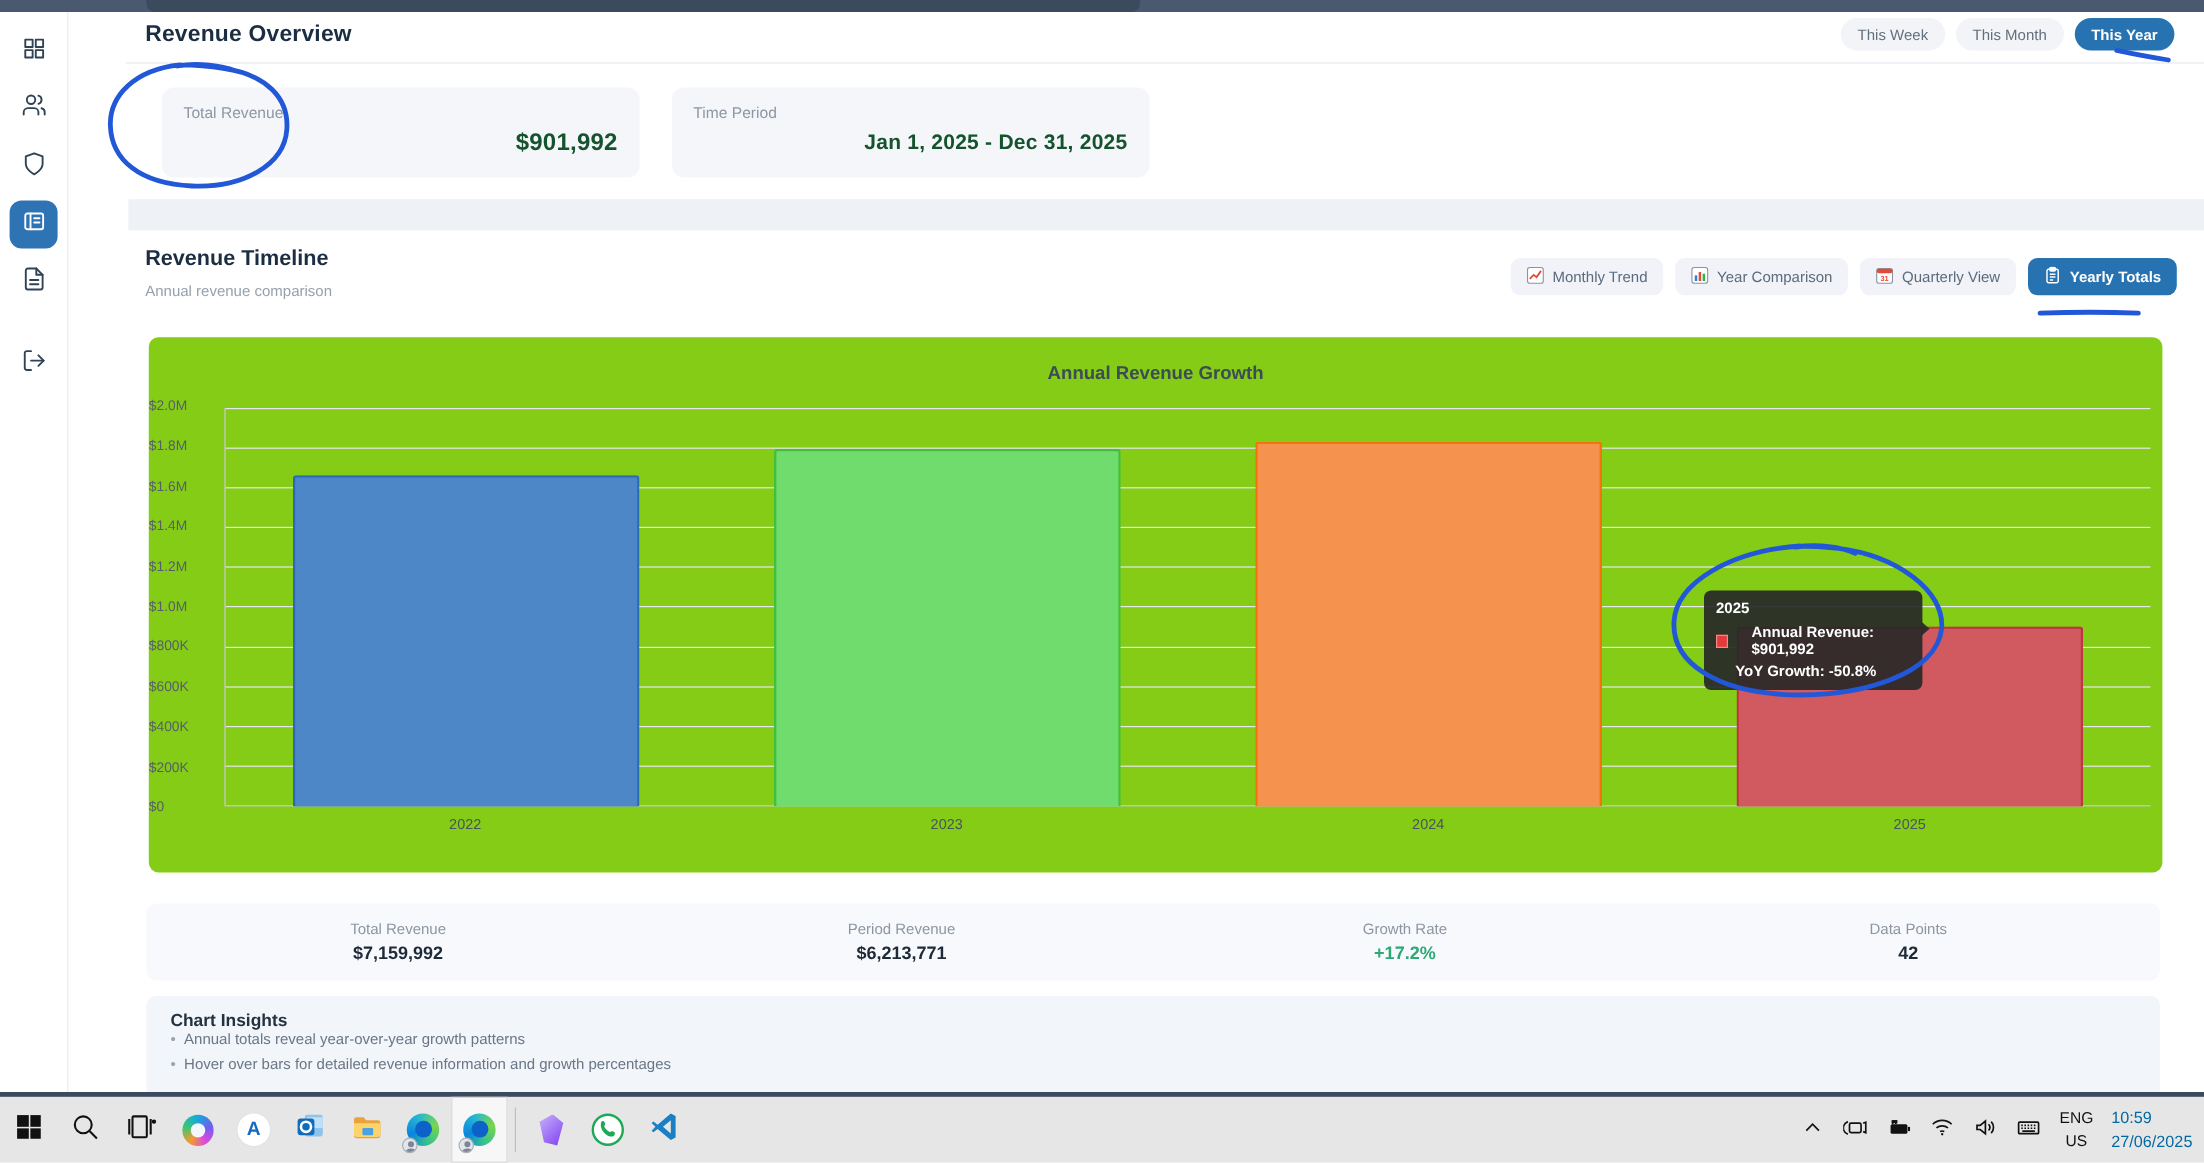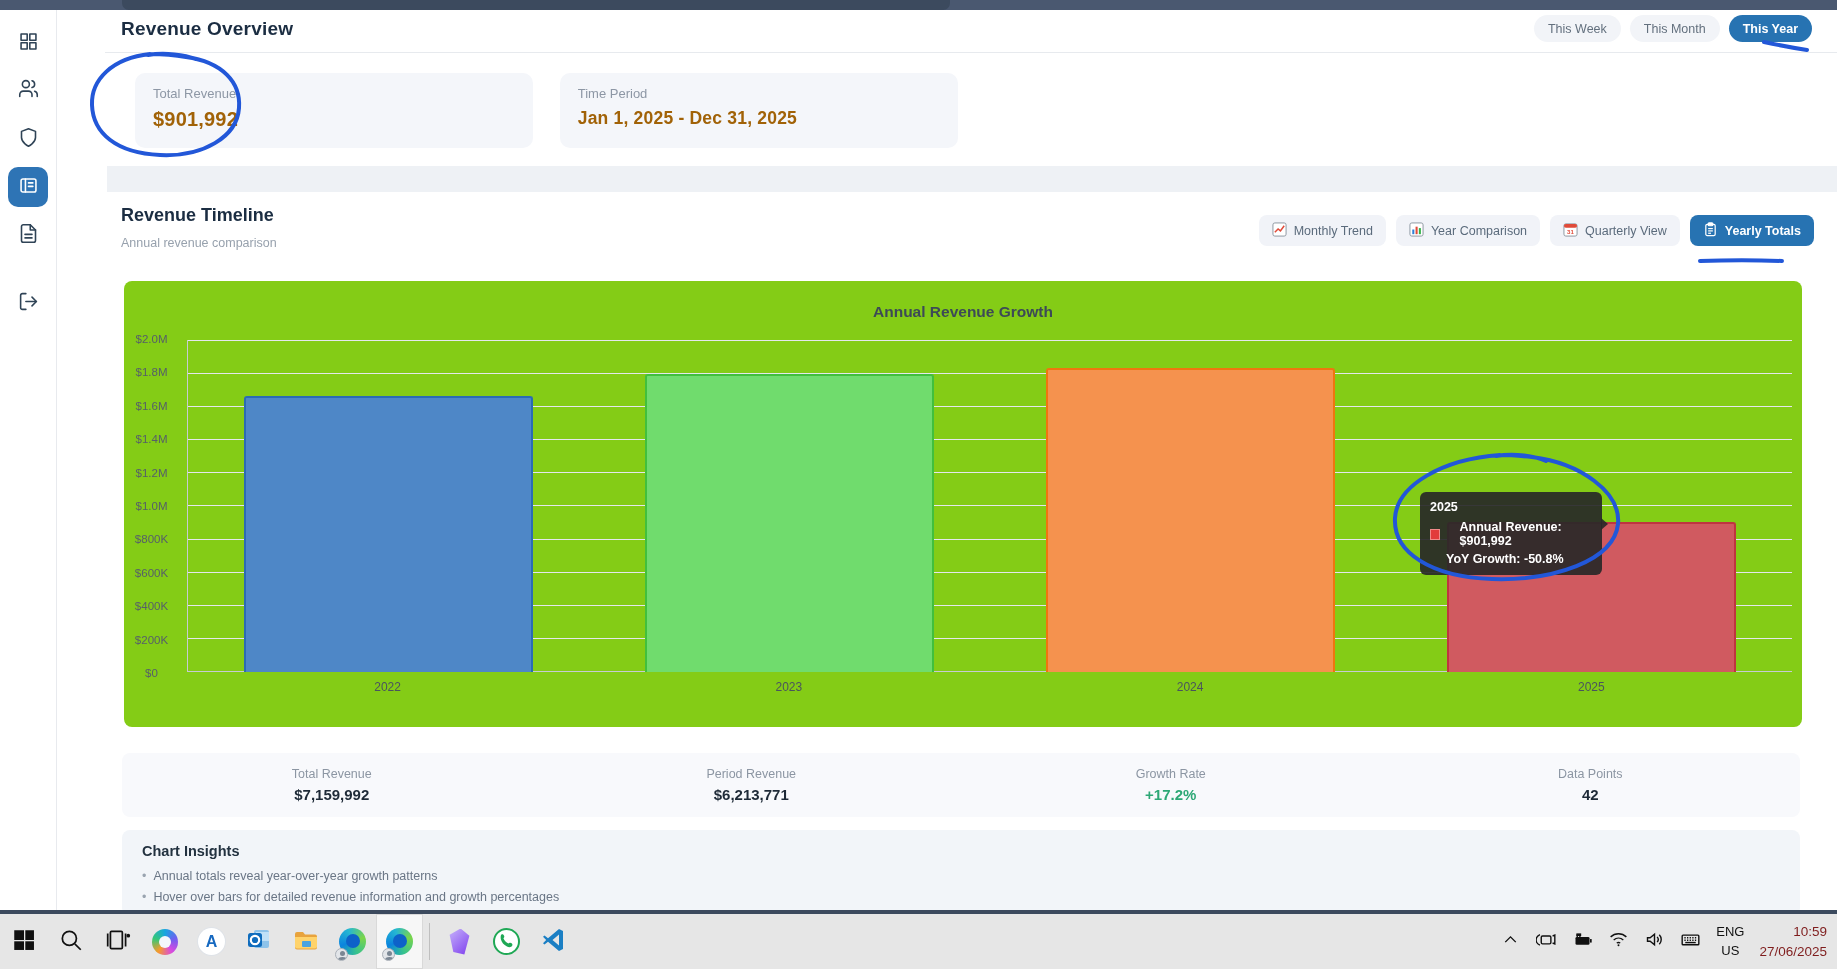--- a/index.html
+++ b/index.html
@@ -21,42 +21,42 @@
   .page-title { position:absolute; left:121px; top:18px; font-size:19px; font-weight:700; color:#1b2d42; letter-spacing:.2px; }
   .period-pills { position:absolute; right:25px; top:15px; display:flex; gap:9px; }
   .pill { height:27px; display:flex; align-items:center; padding:0 14px; border-radius:14px; background:#f2f4f8; color:#63707e; font-size:12.5px; cursor:pointer; }
   .pill.active { background:#2773b2; color:#ffffff; font-weight:700; }
   .header-divider { position:absolute; left:105px; top:52px; right:0; height:1px; background:#e7eaee; }
 
   
   .stat-cards { position:absolute; left:135px; top:73px; width:1672px; display:grid; grid-template-columns:repeat(4,1fr); gap:27px; }
   .stat-card { background:#f4f6fa; border-radius:10px; padding:13px 18px; height:75px; }
   .stat-card .label { font-size:13px; color:#8d97a5; margin-bottom:7px; }
-  .stat-card .value { font-size:20px; font-weight:700; color:#a16207; letter-spacing:.2px; }
+  .stat-card .value { font-size:20px; font-weight:700; color:#14532d; letter-spacing:.2px;text-align:right; }
   .stat-card .value.smaller { font-size:17.5px; }
 
   
   .section-band { position:absolute; left:107px; top:166px; right:0; height:26px; background:#eef1f5; }
 
   
   .timeline-title { position:absolute; left:121px; top:205px; font-size:18px; font-weight:700; color:#1b2d42; }
   .timeline-subtitle { position:absolute; left:121px; top:236px; font-size:12.5px; color:#97a1ad; }
   .view-buttons { position:absolute; right:23px; top:215px; display:flex; gap:10px; }
   .vbtn { height:31px; display:flex; align-items:center; gap:7px; padding:0 13px; border-radius:8px; background:#f1f3f8; color:#5b6b7c; font-size:12.5px; cursor:pointer; }
   .vbtn.active { background:#2773b2; color:#ffffff; font-weight:700; }
   .vbtn svg { width:15px; height:15px; }
 
   
   .chart-box { position:absolute; left:124px; top:281px; width:1678px; height:446px; background:#84cc16; border-radius:8px; }
   .chart-title { position:absolute; left:0; right:0; top:22px; text-align:center; font-size:15.5px; font-weight:700; color:#3d4a57; }
   .plot { position:absolute; left:63px; top:59px; width:1605px; height:332px; border-left:1px solid #c6cbd2; }
   .gridlines { position:absolute; inset:0; display:flex; flex-direction:column; justify-content:space-between; }
   .gridline { height:1px; background:#e4e7ec; }
   .gridline:last-child { background:#c6cbd2; }
-  .ylabels { position:absolute; left:0; top:52px; width:55px; height:346px; display:flex; flex-direction:column; justify-content:space-between; align-items:center; }
+  .ylabels { position:absolute; left:0; top:52px; width:55px; height:346px; display:flex; flex-direction:column; justify-content:space-between; align-items:flex-start; }
   .ylabels span { font-size:11.5px; color:#565f69; }
   .bars { position:absolute; inset:0; display:flex; align-items:flex-end; }
   .bar-cell { flex:1; display:flex; justify-content:center; align-items:flex-end; height:100%; }
   .bar { width:72%; border:2px solid; border-bottom:none; border-radius:3px 3px 0 0; }
   .xlabels { position:absolute; left:63px; top:399px; width:1605px; display:flex; }
   .xlabels span { flex:1; text-align:center; font-size:12px; color:#4a545e; }
 
   
   .tooltip { position:absolute; left:1296px; top:211px; width:182px; background:rgba(40,40,40,.92); border-radius:6px; padding:8px 10px 9px 10px; color:#ffffff; z-index:3; }
   .tooltip .t-title { font-size:12.5px; font-weight:700; margin-bottom:6px; }
@@ -65,21 +65,21 @@
   .tooltip .t-row2 { font-size:12.5px; font-weight:700; margin-top:4px; padding-left:16px; }
   .tooltip .t-caret { position:absolute; right:-6px; top:26px; width:0; height:0; border-top:6px solid transparent; border-bottom:6px solid transparent; border-left:7px solid rgba(40,40,40,.92); }
 
   
   .summary-row { position:absolute; left:122px; top:753px; width:1678px; height:64px; background:#f8f9fc; border-radius:8px; display:flex; align-items:center; }
   .summary-cell { flex:1; text-align:center; }
   .summary-cell .label { font-size:12.5px; color:#8c96a3; margin-bottom:5px; }
   .summary-cell .value { font-size:15px; font-weight:700; color:#1e2a37; }
   .summary-cell .value.green { color:#2ea876; }
   .insights { position:absolute; left:122px; top:830px; width:1678px; height:86px; background:#f2f5f9; border-radius:8px; padding:13px 20px; }
-  .insights .i-title { font-size:14.5px; font-weight:700; color:#233240; margin-bottom:10px; }
+  .insights .i-title { font-size:14.5px; font-weight:700; color:#233240; }
   .insights .i-bullet { font-size:12.5px; color:#6a7686; margin-bottom:7px; display:flex; gap:7px; }
   .insights .i-bullet .dot { color:#9aa4b0; }
 
   
   .annotations { position:absolute; left:0; top:0; width:1837px; height:969px; pointer-events:none; z-index:6; }
   .annotations path { fill:none; stroke:var(--annotation-color,#2257d8); stroke-width:4; stroke-linecap:round; }
 
   
   .taskbar { position:absolute; left:0; top:910px; width:1837px; height:59px; background:#e6e6e6; border-top:4px solid #3c4a5e; z-index:7; display:flex; align-items:stretch; }
   .tb-left { display:flex; align-items:stretch; }
@@ -94,21 +94,21 @@
   .edge-badge::before { content:""; position:absolute; left:4px; top:2px; width:5px; height:5px; border-radius:50%; background:#7b8794; }
   .edge-badge::after { content:""; position:absolute; left:2px; top:8px; width:9px; height:6px; border-radius:50% 50% 0 0; background:#7b8794; }
   .copilot-circle { width:26px; height:26px; border-radius:50%; background:conic-gradient(#18a6e0,#6e5ff0,#d84ae0,#f59b2c,#35c777,#18a6e0); position:relative; }
   .copilot-circle::after { content:""; position:absolute; left:7px; top:7px; width:12px; height:12px; border-radius:50%; background:#f4f7fb; }
   .app-a-circle { width:27px; height:27px; border-radius:50%; background:#ffffff; box-shadow:0 0 0 1px #dfe3e8; display:flex; align-items:center; justify-content:center; font-size:16px; font-weight:700; color:#1769c0; }
   .obsidian-gem { width:22px; height:26px; background:linear-gradient(135deg,#c6b3fb,#7c3aed); clip-path:polygon(55% 0,95% 28%,72% 100%,22% 90%,5% 24%); }
   .whatsapp-circle { width:27px; height:27px; border-radius:50%; border:2.5px solid #1fa855; background:#ffffff; display:flex; align-items:center; justify-content:center; }
   .tb-tray { margin-left:auto; display:flex; align-items:center; gap:15px; padding-right:10px; }
   .tray-icon svg { width:21px; height:21px; }
   .tray-text { text-align:center; font-size:13px; color:#111; line-height:1.45; cursor:pointer; }
-  .tray-clock { text-align:right; font-size:13.5px; color:#7f1d1d; line-height:1.45; cursor:pointer; }
+  .tray-clock { text-align:left; font-size:13.5px; color:#0369a1; line-height:1.45; cursor:pointer; }
 </style>
 </head>
 <body>
 
 <div class="window-top">
   <div class="tab-remnant"></div>
 </div>
 
 <aside class="sidebar">
   <div class="side-icon" style="top:13px">

